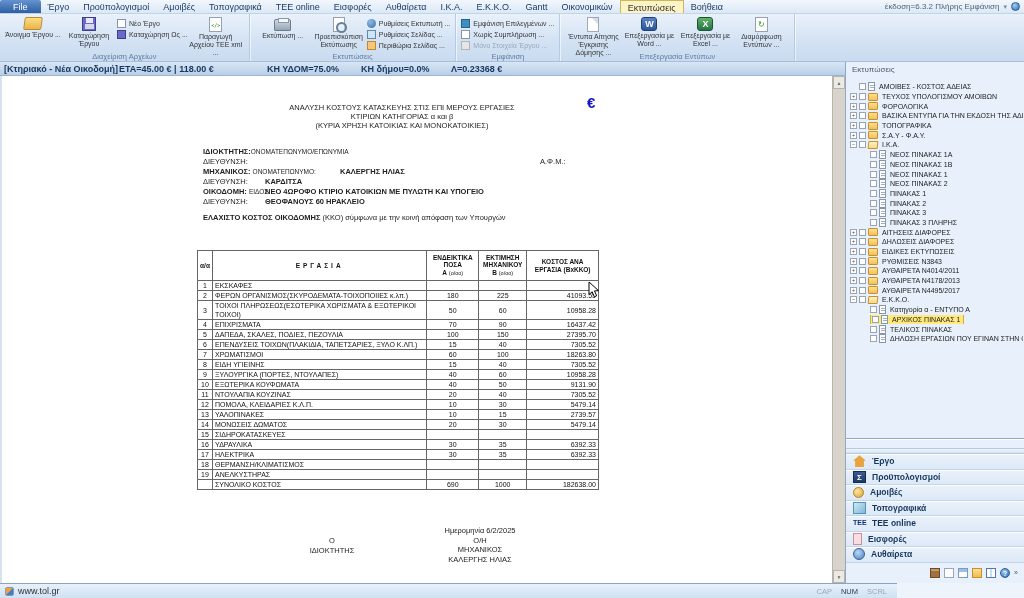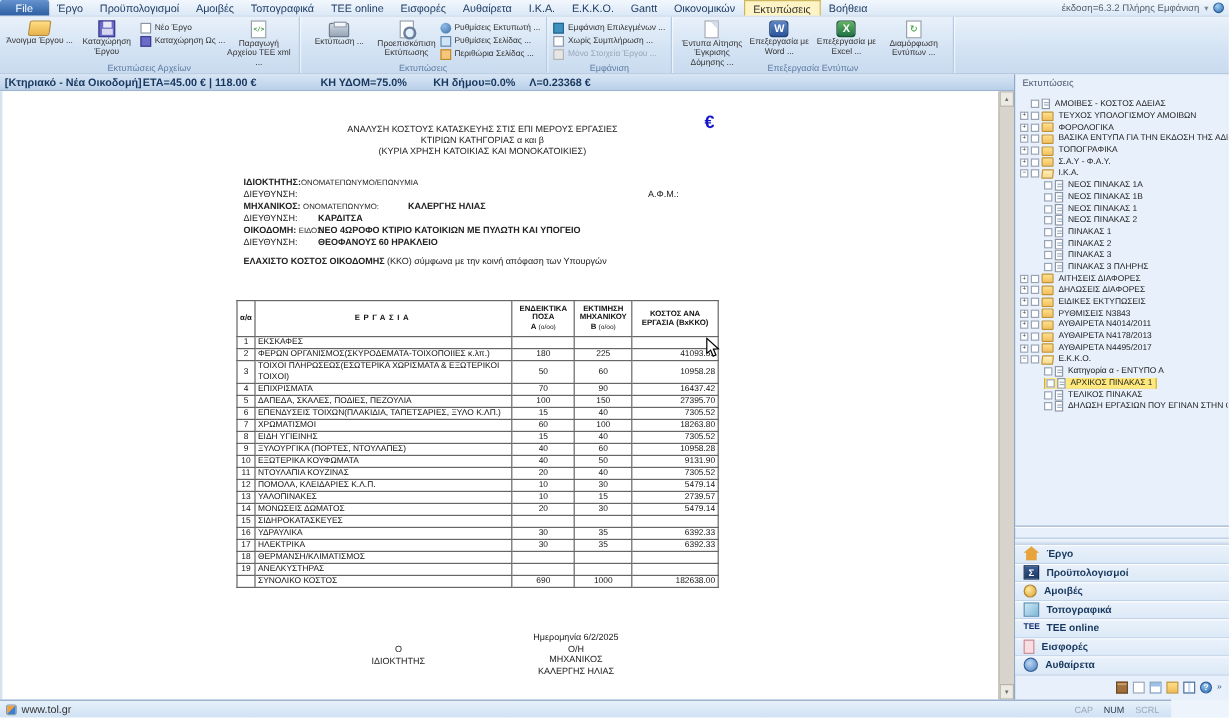--- a/index.html
+++ b/index.html
@@ -165,21 +165,21 @@
   .fi-bank { background:#a07040; border:1px solid #6e4a22; box-shadow:inset 0 2px 0 #c49a6a; }
   .fi-doc { background:#fff; border:1px solid #9aa6ba; }
   .fi-table { background:#fff; border:1px solid #7a9cc0; box-shadow:inset 0 3px 0 #9cc0e8; }
   .fi-folder { background:linear-gradient(#ffe08a,#f0bb56); border:1px solid #c3922f; }
   .fi-columns { background:#c8ddf2; border:1px solid #5577a0; box-shadow:inset -3px 0 0 #fff, inset 3px 0 0 #fff; }
   .fi-help { border-radius:50%; background:radial-gradient(circle at 35% 30%, #8fc4ee, #2f6db4); border:1px solid #2a5a94; }
   .fi-help::after { content:"?"; display:block; text-align:center; font:bold 7px/9px "Liberation Sans",sans-serif; color:#fff; }
   .fi-more { width:auto; font-size:7px; color:#44618a; line-height:10px; }
 
   
-  #statusbar { position:absolute; left:0; top:583px; width:976px; height:15px;
+  #statusbar { position:absolute; left:0; top:583px; width:897px; height:15px;
     background:linear-gradient(#e7f1fb,#cfe1f3); border-top:1px solid #8aa4c4;
     display:flex; align-items:center; font-size:9px; color:#333; }
   .tol-icon { width:9px; height:9px; margin:0 4px 0 5px; border-radius:2px;
     background:linear-gradient(135deg,#f0a03c 45%,#3a7fd0 55%); border:1px solid #8899aa; }
   #statuskeys { margin-left:auto; display:flex; gap:9px; padding-right:10px; font-size:7.5px; }
   .sk-dim { color:#9aa7b8; }
   .sk-on { color:#2e3c4e; }
 </style>
 </head>
 <body>
@@ -227,21 +227,21 @@
           </div>
           <div class="sbtn">
             <span class="si si-save-as"></span>
             <span>Καταχώρηση Ως ...</span>
           </div>
         </div>
         <div class="btn-big">
           <span class="ri ri-tee-xml"></span>
           <span class="blabel">Παραγωγή Αρχείου ΤΕΕ xml ...</span>
         </div>
-        <div class="rglabel">Εκτυπώσεις Αρχείων</div>
+        <div class="rglabel">Διαχείριση Αρχείων</div>
       </div>
       <div class="rgroup">
         <div class="btn-big">
           <span class="ri ri-printer"></span>
           <span class="blabel">Εκτύπωση ...</span>
         </div>
         <div class="btn-big">
           <span class="ri ri-preview"></span>
           <span class="blabel">Προεπισκόπιση Εκτύπωσης</span>
         </div>
@@ -297,21 +297,21 @@
         </div>
         <div class="rglabel">Επεξεργασία Εντύπων</div>
       </div>
     </div>
 
   <div id="pbar">
       <span style="margin-left: 4px; width: 115px;">[Κτηριακό - Νέα Οικοδομή]</span>
       <span style="margin-left: 0px; width: 148px;">ΕΤΑ=45.00 € | 118.00 €</span>
       <span style="margin-left: 0px; width: 94px;">ΚΗ ΥΔΟΜ=75.0%</span>
       <span style="margin-left: 0px; width: 80px;">ΚΗ δήμου=0.0%</span>
-      <span style="margin-left: 0px;">Λ=0.23368 €</span>
+      <span style="margin-left: 10px;">Λ=0.23368 €</span>
     </div>
 
   <div id="doc">
     <div class="doc-sub" style="top:27px">ΑΝΑΛΥΣΗ ΚΟΣΤΟΥΣ ΚΑΤΑΣΚΕΥΗΣ ΣΤΙΣ ΕΠΙ ΜΕΡΟΥΣ ΕΡΓΑΣΙΕΣ</div>
     <div class="doc-sub" style="top:36px">ΚΤΙΡΙΩΝ  ΚΑΤΗΓΟΡΙΑΣ α και β</div>
     <div class="doc-sub" style="top:45px">(ΚΥΡΙΑ ΧΡΗΣΗ ΚΑΤΟΙΚΙΑΣ ΚΑΙ ΜΟΝΟΚΑΤΟΙΚΙΕΣ)</div>
     <div class="doc-euro">€</div>
 
     <div class="il" style="top:71px">
       <b>ΙΔΙΟΚΤΗΤΗΣ:</b><span class="small">ΟΝΟΜΑΤΕΠΩΝΥΜΟ/ΕΠΩΝΥΜΙΑ</span>

